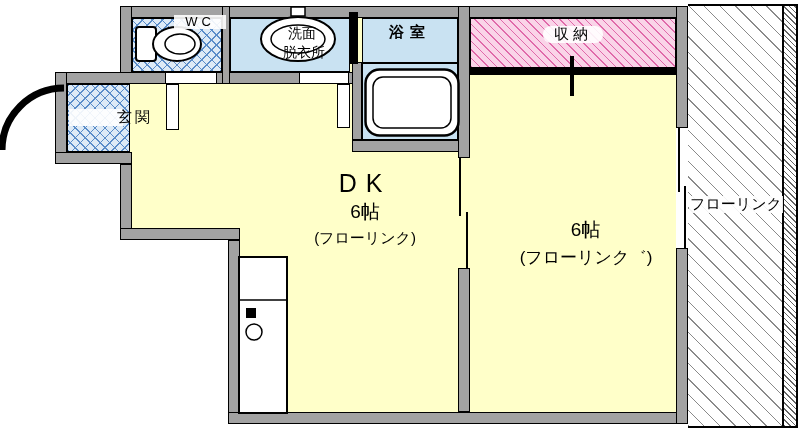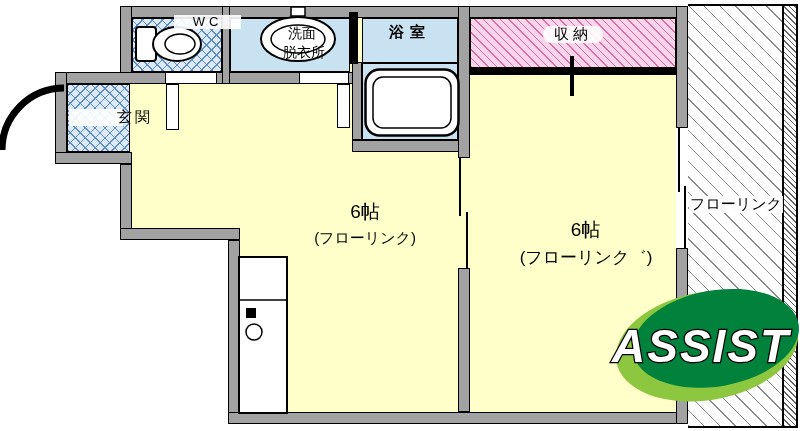--- a/index.html
+++ b/index.html
@@ -130,38 +130,30 @@
   </div>
   <div class="icon" style="left:238px;top:256px;">
     <svg width="50" height="158" viewBox="0 0 50 158">
       <rect x="1" y="1" width="48" height="156" fill="#fff" stroke="#000" stroke-width="2"></rect>
       <line x1="1" y1="44" x2="49" y2="44" stroke="#000" stroke-width="1.5"></line>
       <rect x="8" y="52" width="10" height="10" fill="#000"></rect>
       <circle cx="16" cy="76" r="8" fill="#fff" stroke="#000" stroke-width="1.5"></circle>
     </svg>
   </div>
 
-  <div class="lbl halo" style="left:174px;top:15px;width:67px;font-size:13px;letter-spacing:4px;">WC</div>
+  <div class="lbl halo" style="left:174px;top:15px;width:52px;font-size:13px;letter-spacing:4px;">WC</div>
   <div class="lbl" style="left:278px;top:26px;width:48px;font-size:14px;">洗面</div>
   <div class="lbl" style="left:271px;top:45px;width:66px;font-size:14px;">脱衣所</div>
   <div class="lbl" style="left:378px;top:24px;width:64px;font-size:15px;letter-spacing:6px;font-weight:bold;">浴室</div>
   <div class="lbl halo" style="left:543px;top:26px;width:60px;font-size:15px;letter-spacing:4px;border-radius:8px;">収納</div>
   <div class="lbl halo" style="left:69px;top:109px;width:54px;font-size:15px;letter-spacing:3px;padding-left:48px;">玄関</div>
 
+  <div class="lbl" style="left:315px;top:170px;width:100px;font-size:25px;letter-spacing:9px;">DK</div>
   <div class="lbl" style="left:315px;top:202px;width:100px;font-size:19px;">6帖</div>
   <div class="lbl" style="left:285px;top:230px;width:160px;font-size:15px;">(フローリンク)</div>
 
   <div class="lbl" style="left:543px;top:220px;width:85px;font-size:19px;">6帖</div>
   <div class="lbl" style="left:503px;top:249px;width:166px;font-size:17px;">(フローリンク゛)</div>
 
   <div class="lbl halo" style="left:689px;top:196px;width:94px;font-size:15px;">フローリンク</div>
 
-  <div class="icon" style="left:600px;top:282px;">
-    <svg width="200" height="130" viewBox="0 0 200 130" style="overflow:visible;">
-      <g transform="rotate(-10 107 64)">
-        <ellipse cx="107" cy="64" rx="92" ry="54" style="fill:var(--logo-light-green,#8dc63f);"></ellipse>
-        <ellipse cx="117" cy="58" rx="84" ry="48" style="fill:var(--logo-dark-green,#00813c);"></ellipse>
-      </g>
-      <text x="12" y="80" style="font-family:'Liberation Sans',sans-serif;font-size:46px;font-weight:bold;font-style:italic;letter-spacing:2px;fill:#fff;stroke:#000;stroke-width:2.5;paint-order:stroke;">ASSIST</text>
-    </svg>
-  </div>
 
 </div>
 
 </body></html>

